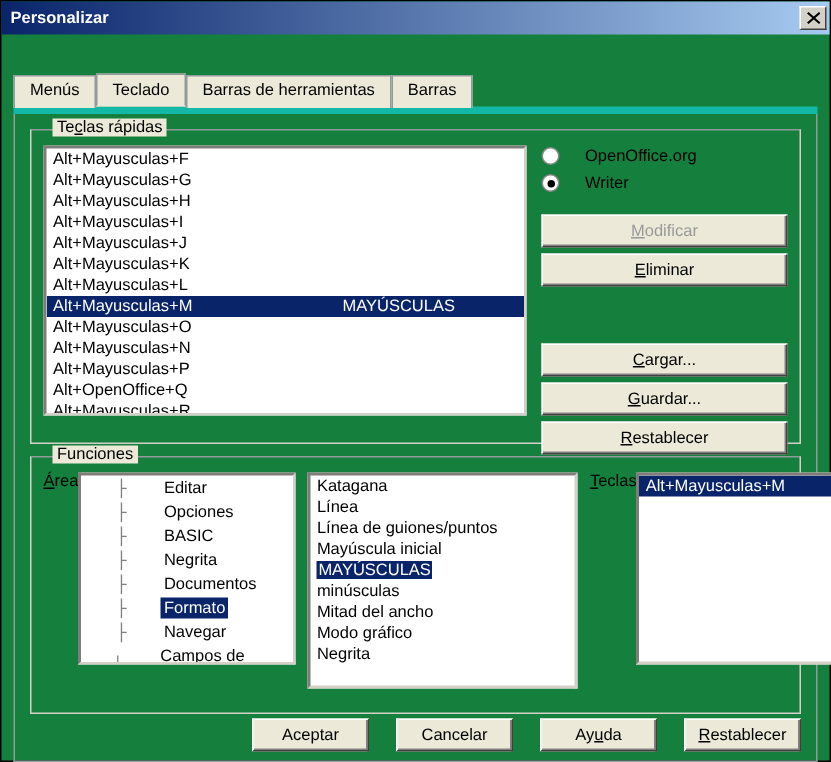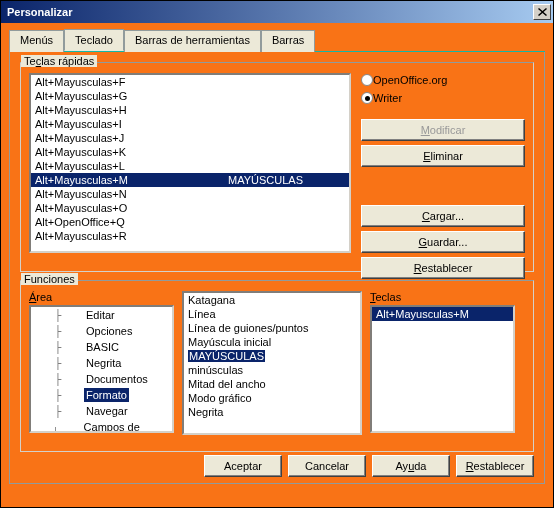--- a/index.html
+++ b/index.html
@@ -1,52 +1,52 @@
 <!DOCTYPE html>
 <html><head>
 <meta charset="utf-8">
 <style>
 * { box-sizing: border-box; font-family: Tahoma, Arial, sans-serif; font-size: 11px; }
 body { margin: 0; background: #ece9d8; }
-.window { width: 554px; height: 508px; background: #f97316; border: 1px solid #000; position: relative; }
+.window { width: 554px; height: 508px; background: #15803d; border: 1px solid #000; position: relative; }
 .titlebar { height: 22px; background: linear-gradient(to right, #0a246a, #a6caf0); display: flex; align-items: center; justify-content: space-between; padding: 0 2px 0 6px; }
 .titlebar-text { color: #fff; font-weight: bold; }
 .close-btn { width: 18px; height: 16px; background: #d4d0c8; border: 1px solid #fff; border-right-color: #404040; border-bottom-color: #404040; display: flex; align-items: center; justify-content: center; font-weight: bold; cursor: pointer; }
 .content { padding: 6px 8px; }
-.tabs { display: flex; border-bottom: 1px solid #14b8a6; margin-bottom: 0; }
+.tabs { display: flex; border-bottom: 5px solid #14b8a6; margin-bottom: 0; margin-top: 20px; }
 .tab { padding: 3px 10px; border: 1px solid #919b9c; border-bottom: none; background: #ece9d8; margin-right: 0; cursor: pointer; position: relative; top: 1px; }
 .tab.active { background: #ece9d8; border-bottom: 1px solid #ece9d8; z-index: 2; top: 0; padding-top: 4px; padding-bottom: 4px; }
 .tab-content { border: 1px solid #919b9c; border-top: none; padding: 10px 10px 6px 10px; height: 432px; position: relative; }
 .fieldset { border: 1px solid #d4d0c8; border-top-color: #919b9c; position: relative; margin-bottom: 8px; padding: 10px 8px 8px 8px; }
-.fieldset-label { position: absolute; top: -8px; left: 0; background: #ece9d8; padding: 0 3px; }
+.fieldset-label { position: absolute; top: -8px; left: 14px; background: #ece9d8; padding: 0 3px; }
 .row1 { display: flex; gap: 10px; }
 .listbox { background: #fff; border: 2px inset #d4d0c8; overflow: auto; }
 .listbox.main { width: 325px; height: 180px; overflow-y: scroll; overflow-x: scroll; }
 .list-item { padding: 1px 4px; white-space: nowrap; cursor: default; display: flex; }
 .list-item.selected { background: #0a246a; color: #fff; }
 .list-item .col1 { display: inline-block; width: 193px; }
 .right-col { display: flex; flex-direction: column; gap: 4px; width: 164px; }
-.radio-row { display: flex; align-items: flex-end; gap: 0; padding: 1px 0; }
+.radio-row { display: flex; align-items: flex-end; gap: 17px; padding: 1px 0; }
 .radio { width: 12px; height: 12px; border: 1px solid #888; border-radius: 50%; background: #fff; display: inline-flex; align-items: center; justify-content: center; }
 .radio.checked::after { content: ""; width: 5px; height: 5px; border-radius: 50%; background: #000; }
 .btn { height: 22px; background: #ece9d8; border: 1px solid #404040; border-top-color: #fff; border-left-color: #fff; display: flex; align-items: center; justify-content: center; cursor: pointer; box-shadow: inset -1px -1px 0 #808080; }
 .btn.disabled { color: #999; cursor: default; }
 .btn-wide { width: 164px; }
 .underline { text-decoration: underline; }
 .func-row { display: flex; gap: 8px; }
-.func-col { display: flex; flex-direction: column; }
+.func-col { display: flex; flex-direction: row; }
 .col-label { margin-bottom: 2px; }
 .listbox.area { width: 145px; height: 128px; overflow-y: scroll; overflow-x: scroll; }
 .listbox.funcl { width: 180px; height: 144px; overflow-y: scroll; overflow-x: hidden; }
 .listbox.teclas { width: 145px; height: 128px; overflow-y: scroll; }
 .tree-item { padding: 1px 2px; display: flex; align-items: center; gap: 4px; }
 .tree-prefix { width: 28px; text-align: right; color: #808080; font-family: monospace; }
 .tree-text { padding: 1px 2px; margin-left: 19px; }
 .tree-text.selected { background: #0a246a; color: #fff; }
-.bottom-btns { position: absolute; bottom: 6px; right: 10px; display: flex; gap: 6px; }
+.bottom-btns { position: absolute; bottom: 6px; right: 10px; display: flex; gap: 18px; }
 .bottom-btns .btn { width: 78px; }
 .spacer { height: 6px; }
 </style>
 </head>
 <body>
 
 <div class="window">
   <div class="titlebar">
     <span class="titlebar-text">Personalizar</span>
     <div class="close-btn">
@@ -95,25 +95,29 @@
               </div>
               <div class="list-item">
                 <span class="col1">Alt+Mayusculas+L</span>
                 <span></span>
               </div>
               <div class="list-item selected">
                 <span class="col1">Alt+Mayusculas+M</span>
                 <span>MAYÚSCULAS</span>
               </div>
               <div class="list-item">
+                <span class="col1">Alt+Mayusculas+O</span>
+                <span></span>
+              </div>
+              <div class="list-item">
                 <span class="col1">Alt+Mayusculas+N</span>
                 <span></span>
               </div>
               <div class="list-item">
-                <span class="col1">Alt+Mayusculas+O</span>
+                <span class="col1">Alt+Mayusculas+P</span>
                 <span></span>
               </div>
               <div class="list-item">
                 <span class="col1">Alt+OpenOffice+Q</span>
                 <span></span>
               </div>
               <div class="list-item">
                 <span class="col1">Alt+Mayusculas+R</span>
                 <span></span>
               </div>

